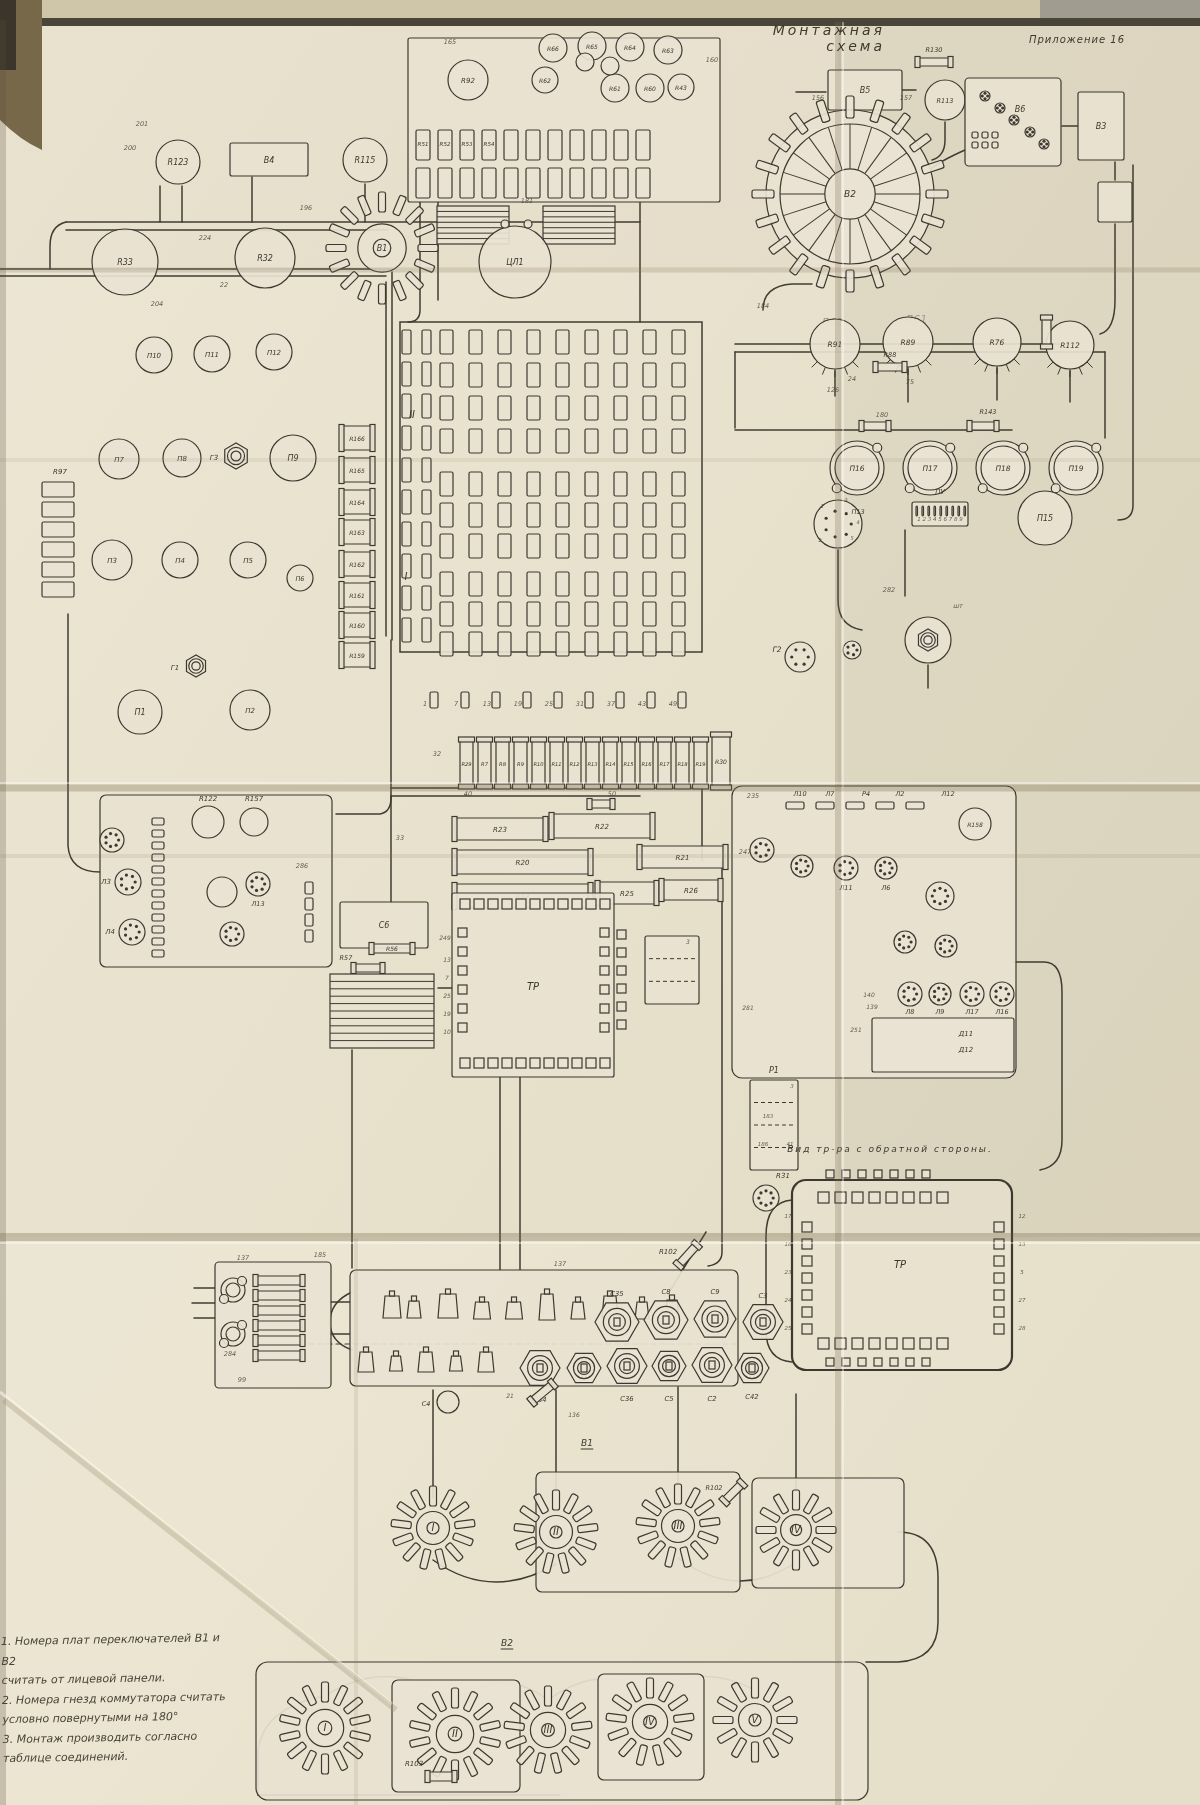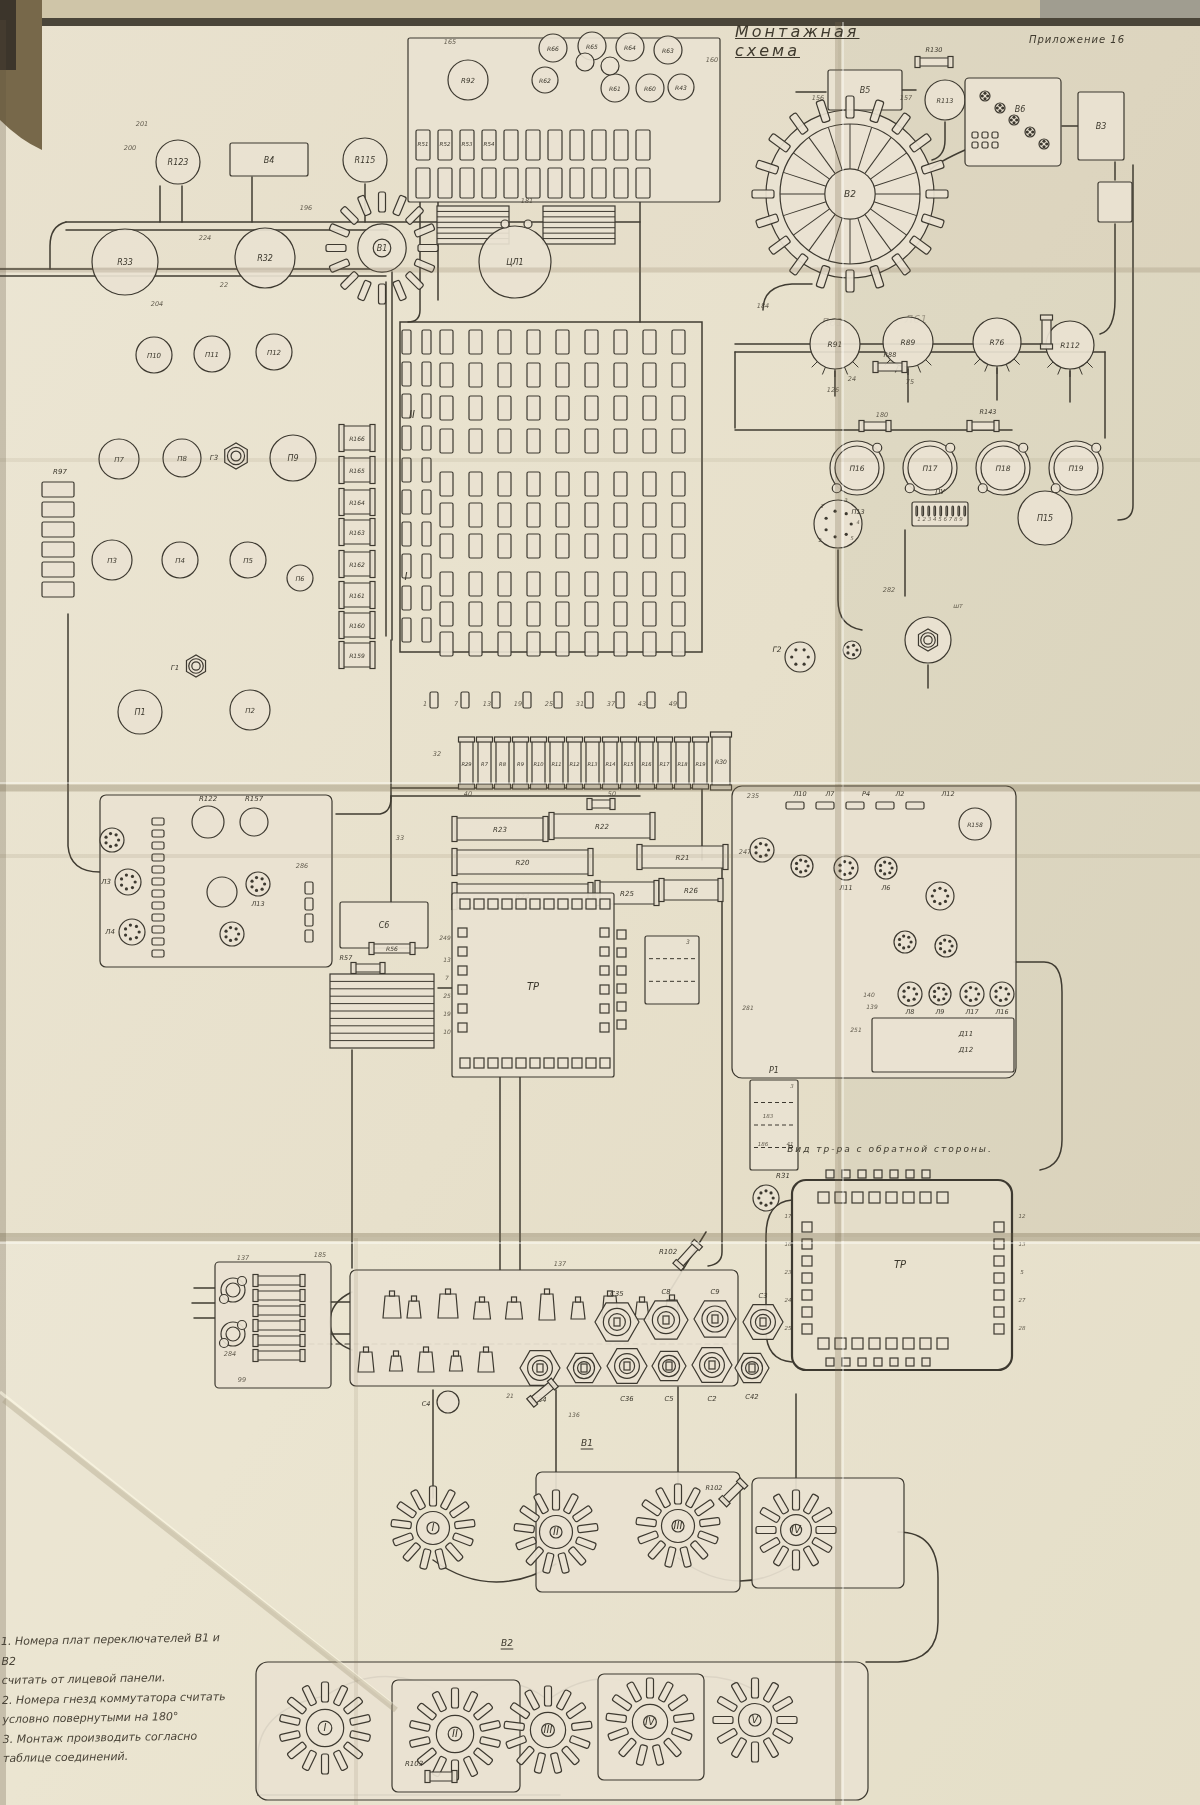--- a/index.html
+++ b/index.html
@@ -1,20 +1,20 @@
 <!DOCTYPE html>
 <html><head>
 <meta charset="utf-8">
 <style>
   html,body{margin:0;padding:0;background:#b7ad93;}
   .stage{position:relative;width:1200px;height:1805px;overflow:hidden;
          font-family:"DejaVu Sans",sans-serif;}
   .stage svg{position:absolute;left:0;top:0;}
   .ov{position:absolute;color:#3f3a2e;font-style:italic;}
-  .title{left:735px;top:22px;width:150px;text-align:left;font-size:16px;letter-spacing:3px;text-decoration:underline;}
+  .title{left:735px;top:22px;width:150px;text-align:right;font-size:14px;letter-spacing:3px;}
   .annex{left:1022px;top:34px;width:110px;text-align:center;font-size:10px;letter-spacing:1px;}
   .notes{left:2px;top:1630px;width:236px;font-size:11px;line-height:19.5px;
          transform:rotate(-1deg);color:#4a4438;}
   
   .tx{fill:#3b372c;font-family:"DejaVu Sans",sans-serif;font-style:italic;text-anchor:middle;}
   .nm{fill:#4a4437;opacity:.85;}
   .pencil{fill:#8b8374;opacity:.7;}
   .cap{letter-spacing:2px;}
   .sh{fill:rgba(233,226,209,0.92);stroke:#3d3930;stroke-width:1.2;}
   .shb{fill:rgba(233,226,209,0.6);stroke:#3d3930;stroke-width:2.2;}

